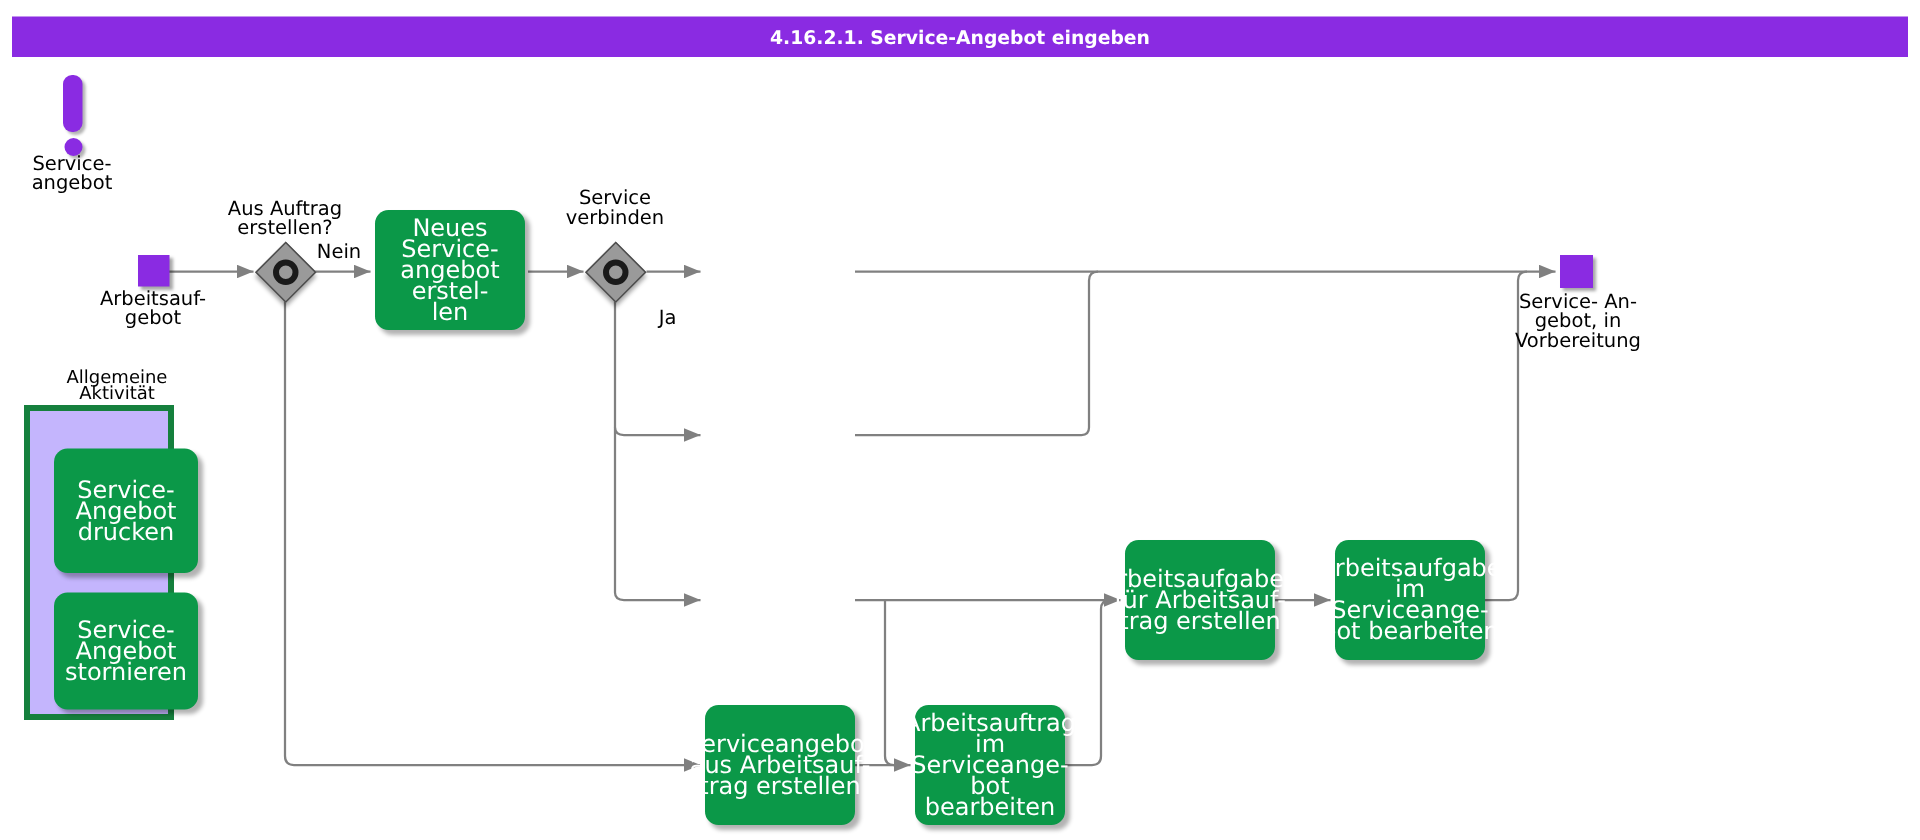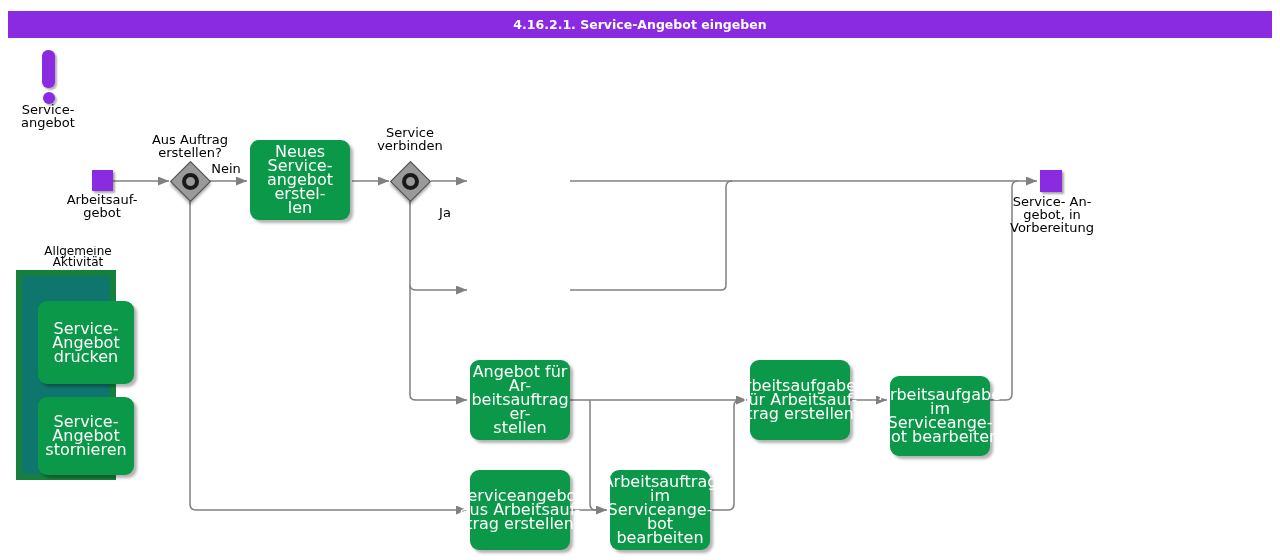--- a/index.html
+++ b/index.html
@@ -51,21 +51,21 @@
     background:var(--purple);border-radius:6px;z-index:2;
     box-shadow:2px 2px 2px rgba(0,0,0,0.3);
   }
   .excl-dot{
     position:absolute;left:43px;top:92px;width:12px;height:12px;
     background:var(--purple);border-radius:50%;z-index:2;
     box-shadow:2px 2px 2px rgba(0,0,0,0.3);
   }
   .panel{
     position:absolute;left:16px;top:270px;width:100px;height:210px;
-    border:6px solid #15803d;background:#0f766e;z-index:2;box-sizing:border-box;
+    border:4px solid #15803d;background:#c4b5fd;z-index:2;box-sizing:border-box;
   }
   .panel-title{
     position:absolute;left:16px;top:246px;width:124px;height:23px;
     overflow:hidden;color:#000;font-size:12px;line-height:11px;
     text-align:center;white-space:pre-line;z-index:1;
   }
   .panel .task{position:absolute;left:16px;width:96px;}
 </style>
 </head>
 <body>
@@ -119,33 +119,30 @@
   <div class="task" style="left:250px;top:140px;">Neues Service-
 angebot erstel-
 len</div>
 
   <div class="lbl" style="left:360px;top:126px;width:100px;">Service
 verbinden</div>
   <div class="diamond" style="left:396px;top:167px;"></div>
   <div class="gw-circle" style="left:402px;top:173px;"></div>
   <div class="lbl" style="left:430px;top:162px;width:30px;margin-top:44px;">Ja</div>
 
-  <div class="task" style="left:470px;top:360px;">Angebot für Ar-
-beitsauftrag er-
-stellen</div>
   <div class="task" style="left:470px;top:470px;">Serviceangebot
 aus Arbeitsauf-
 trag erstellen</div>
   <div class="task" style="left:610px;top:470px;">Arbeitsauftrag
 im Serviceange-
 bot bearbeiten</div>
   <div class="task" style="left:750px;top:360px;">Arbeitsaufgaben
 für Arbeitsauf-
 trag erstellen</div>
-  <div class="task" style="left:890px;top:360px;margin-top:16px;">Arbeitsaufgabe
+  <div class="task" style="left:890px;top:360px;">Arbeitsaufgabe
 im Serviceange-
 bot bearbeiten</div>
 
   <div class="event-square" style="left:1040px;top:170px;width:22px;height:22px;"></div>
   <div class="lbl" style="left:1006px;top:195px;width:92px;">Service- An-
 gebot, in
 Vorbereitung</div>
 
   <div class="panel-title">Allgemeine
 Aktivität</div>

